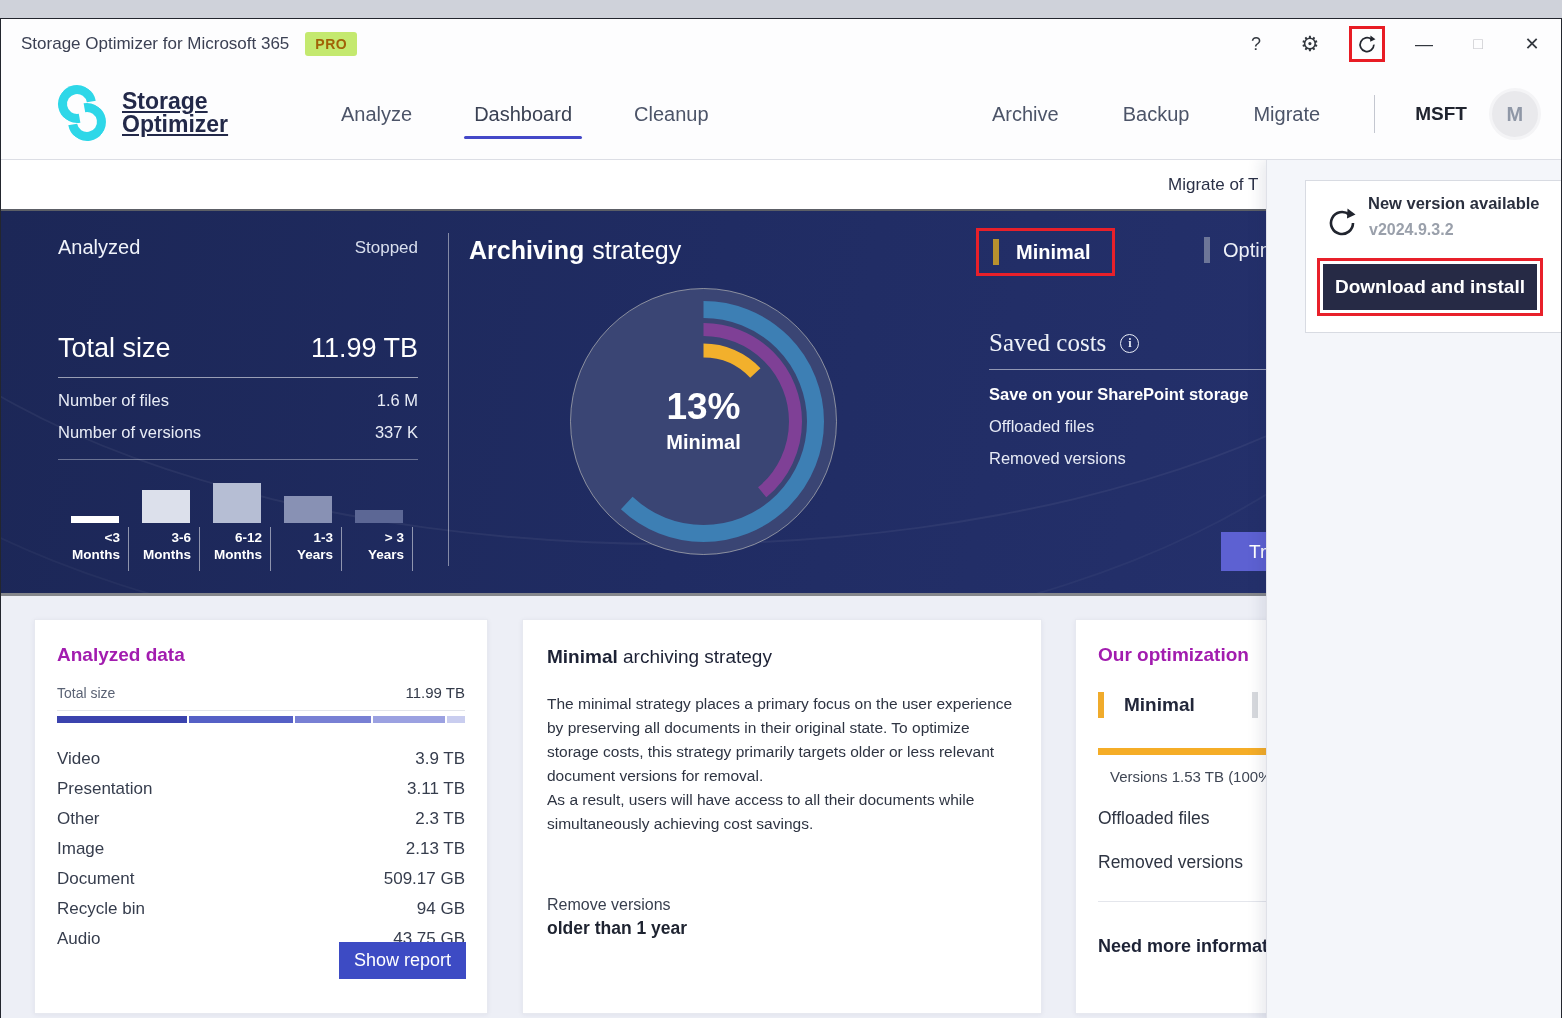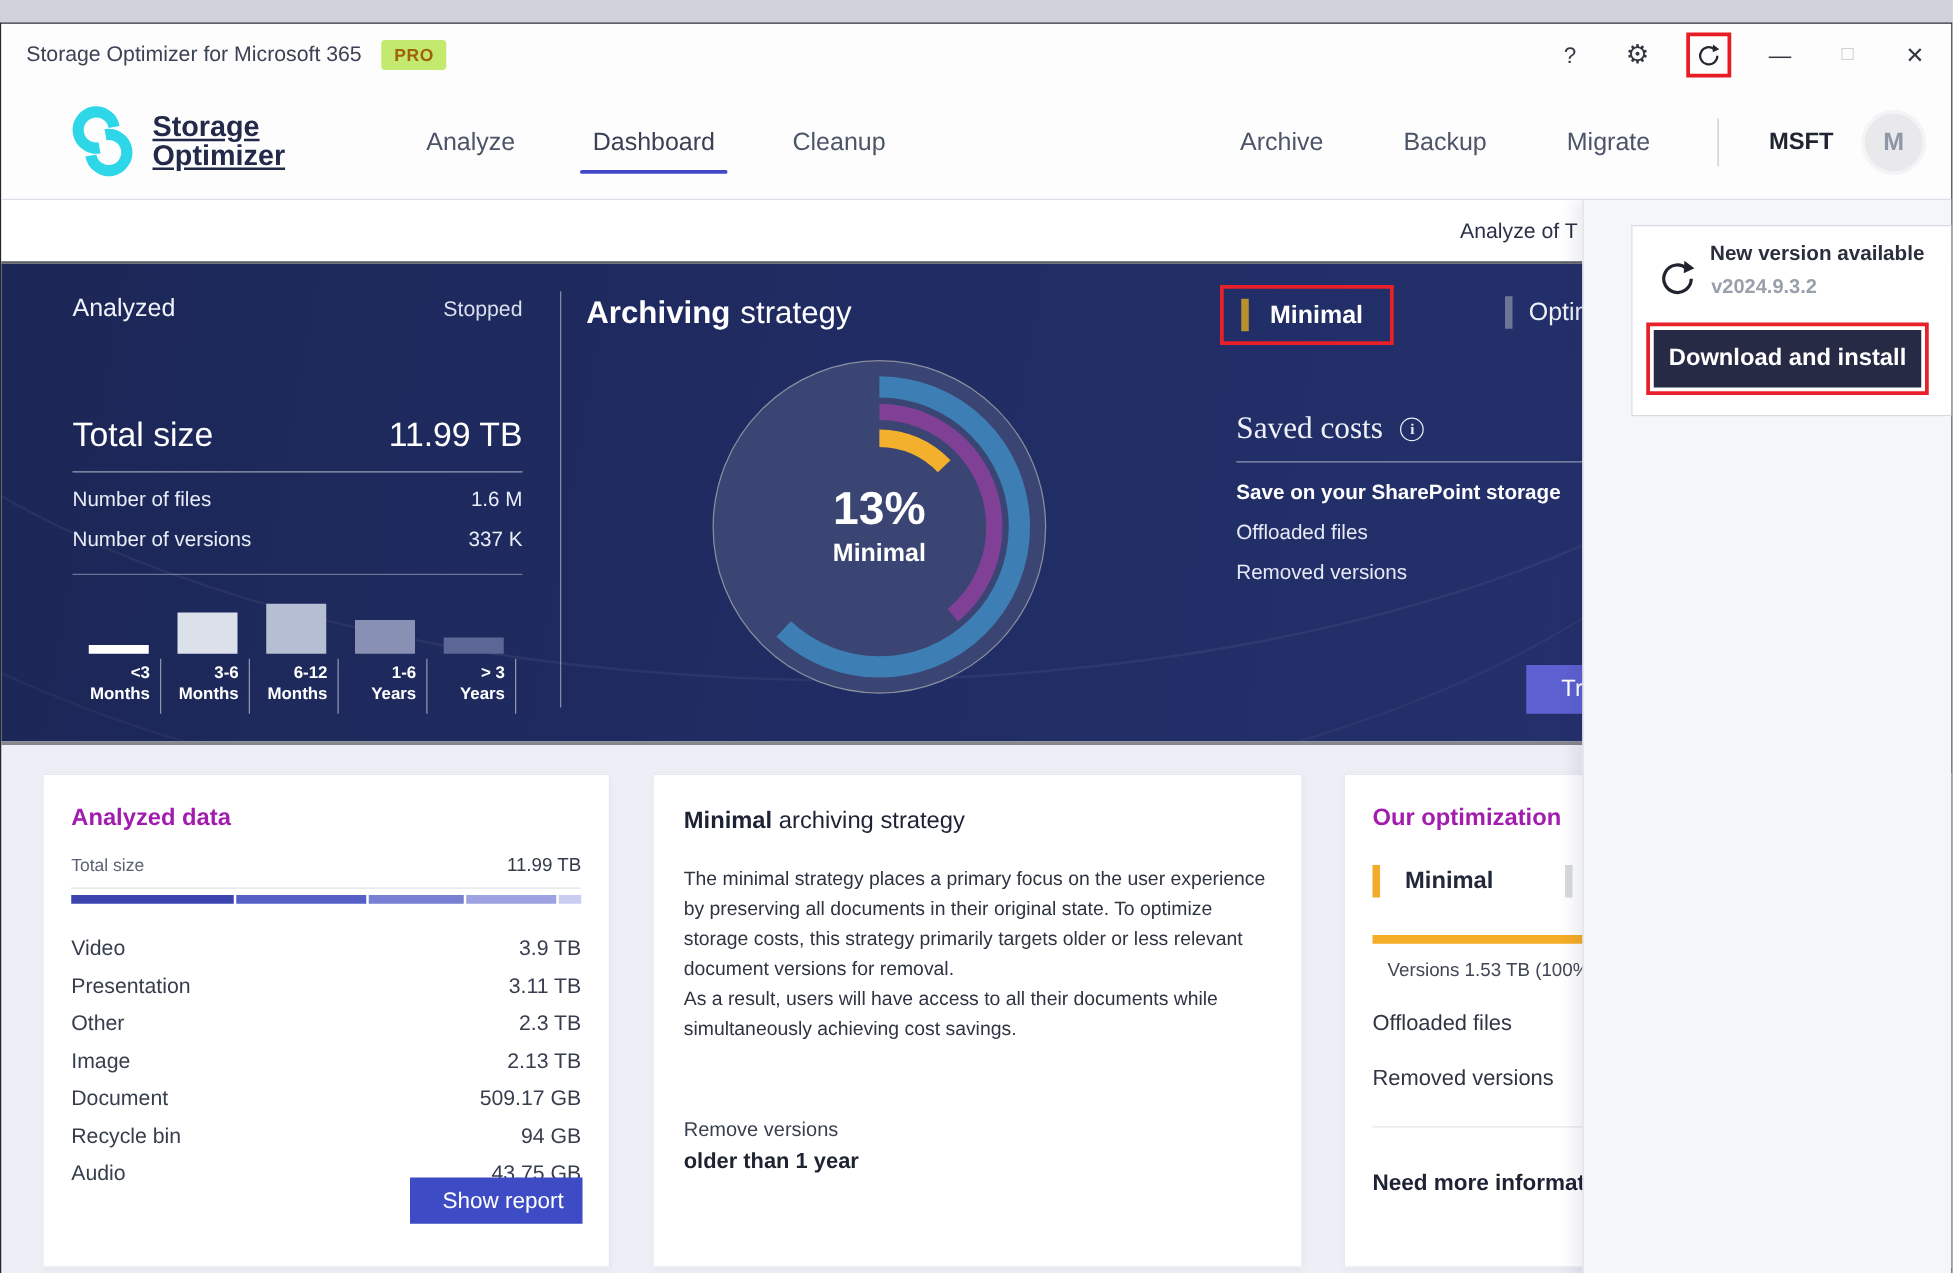--- a/index.html
+++ b/index.html
@@ -94,21 +94,21 @@
   .card1{left:33px;top:600px;width:454px;height:395px;padding:24px 22px;}
   .c1-totrow{margin-top:18px;display:flex;justify-content:space-between;align-items:baseline;
              padding-bottom:9px;border-bottom:1px solid #e2e4ea;}
   .c1-totlab{font-size:14px;color:#5a6274;}
   .c1-totval{font-size:15px;color:#333a49;}
   .segbar{margin-top:5px;display:flex;gap:2px;height:7px;}
   .seg{height:7px;}
   .c1-rows{margin-top:21px;}
   .c1-row{display:flex;justify-content:space-between;font-size:17px;color:#363d4d;height:30px;align-items:center;}
   .show-report{position:absolute;right:21px;bottom:34px;width:127px;height:37px;background:#3d4bc4;
-               color:#fff;font-size:18px;display:flex;align-items:center;justify-content:center;cursor:pointer;padding-left:11px;}
+               color:#fff;font-size:18px;display:flex;align-items:center;justify-content:center;cursor:pointer;}
   .card2{left:521px;top:600px;width:520px;height:395px;padding:26px 24px;}
   .c2-title{font-size:19px;color:#1d2235;}
   .c2-para{margin-top:24px;font-size:15.5px;line-height:1.55;color:#2e3442;width:478px;}
   .c2-remlab{margin-top:60px;font-size:16px;color:#383f4e;}
   .c2-remval{margin-top:4px;font-size:17.5px;font-weight:bold;color:#1e2330;}
   .card3{left:1074px;top:600px;width:520px;height:395px;padding:24px 22px;}
   .c3-tabs{margin-top:26px;display:flex;align-items:center;position:relative;height:26px;}
   .ind-gold{background:#f0ab2b;}
   .ind-gray{background:#d8dade;}
   .c3-tablabel{margin-left:20px;font-size:19px;font-weight:bold;color:#22273a;}
@@ -178,21 +178,21 @@
       <div class="nav-item">Archive</div>
       <div class="nav-item">Backup</div>
       <div class="nav-item">Migrate</div>
       <span class="nav-vdiv"></span>
       <span class="tenant">MSFT</span>
       <span class="avatar">M</span>
     </div>
   </div>
 
   <div class="subheader">
-    <span class="analysis-label">Analyze of T</span>
+    <span class="analysis-label">Migrate of T</span>
   </div>
 
   <div class="hero">
 
     <div class="hero-left">
       <div class="hl-row1">
         <span class="hl-analyzed">Analyzed</span>
         <span class="hl-status">Stopped</span>
       </div>
       <div class="hl-total">
@@ -223,21 +223,21 @@
             <div class="bar" style="height: 27px; background: rgb(136, 145, 180);"></div>
           </div>
         <div class="bar-col">
             <div class="bar" style="height: 13px; background: rgb(92, 103, 149);"></div>
           </div>
       </div>
       <div class="bar-labels">
         <div class="bar-lab"><span>&lt;3</span><br><span>Months</span></div>
         <div class="bar-lab"><span>3-6</span><br><span>Months</span></div>
         <div class="bar-lab"><span>6-12</span><br><span>Months</span></div>
-        <div class="bar-lab"><span>1-6</span><br><span>Years</span></div>
+        <div class="bar-lab"><span>1-3</span><br><span>Years</span></div>
         <div class="bar-lab"><span>&gt; 3</span><br><span>Years</span></div>
       </div>
     </div>
 
     <div class="hero-vdiv"></div>
 
     <div class="strategy-title">
       <b>Archiving</b><span>strategy</span>
     </div>
 

